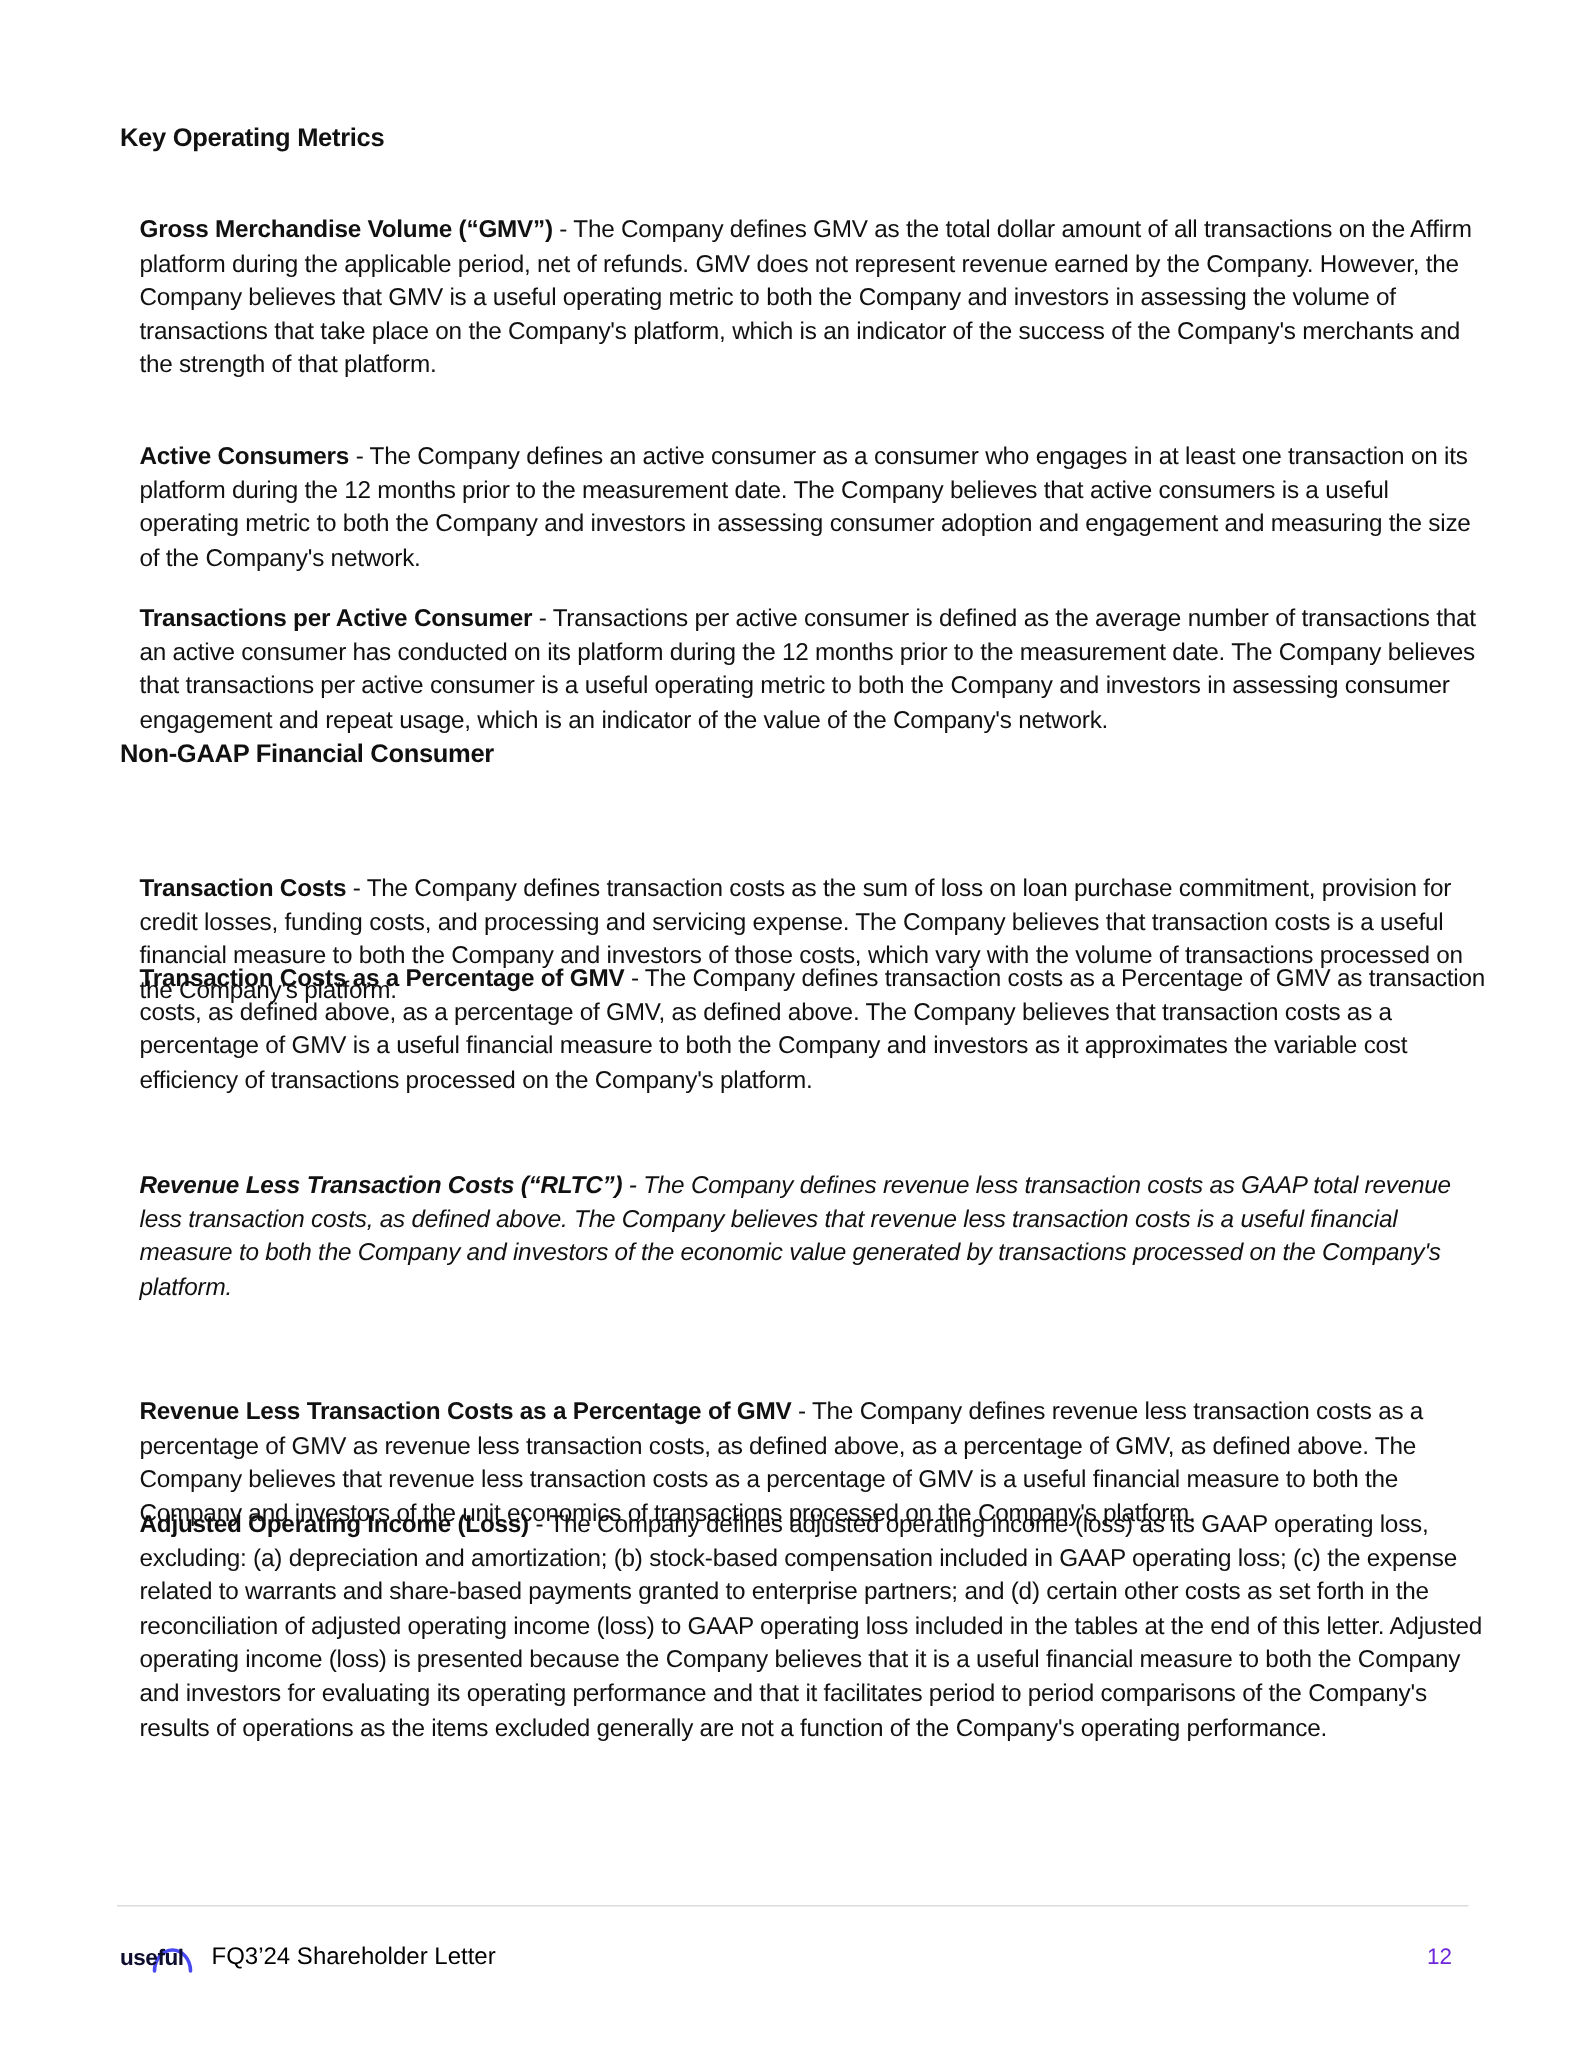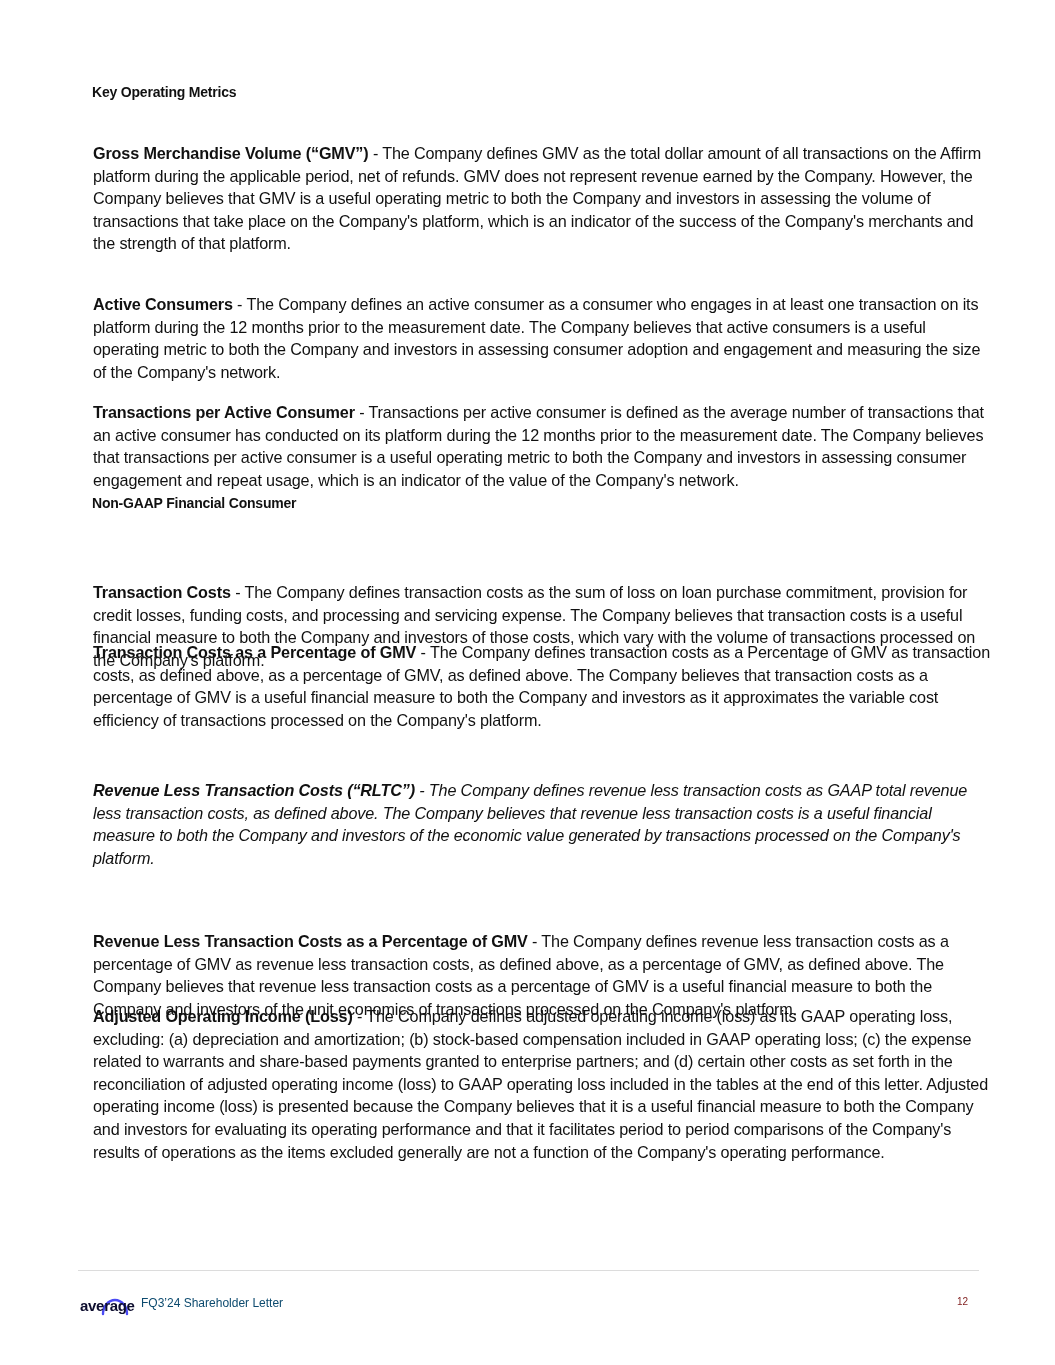--- a/index.html
+++ b/index.html
@@ -16,22 +16,22 @@
       color: #111111;
     }
     .page {
       position: absolute;
       left: 80px;
       top: 0;
       width: 900px;
     }
     .section-heading {
       position: absolute;
-      left: 12px;
-      font-size: 14px;
+      left: 0;
+      font-size: 17px;
       font-weight: bold;
       letter-spacing: -0.2px;
       margin: 0;
       line-height: 24px;
       white-space: nowrap;
     }
     .entry {
       position: absolute;
       left: 0;
       width: 900px;
@@ -77,30 +77,30 @@
     }
     .logo-arc {
       position: absolute;
       left: 20px;
       top: 0;
     }
     .footer-title {
       position: absolute;
       left: 61px;
       top: 4px;
-      font-size: 12px;
-      color: #0c4a6e;
+      font-size: 16px;
+      color: #000000;
       white-space: nowrap;
     }
     .page-number {
       position: absolute;
       right: 0;
       top: 4px;
-      font-size: 10px;
-      color: #7f1d1d;
+      font-size: 15px;
+      color: #6d28d9;
     }
   </style>
 </head>
 <body>
 
 <div class="page">
 
   <h2 class="section-heading" style="top:80px;">Key Operating Metrics</h2>
 
   <p class="entry" style="top:129px;">
@@ -139,17 +139,17 @@
 
 </div>
 
 <div class="footer-rule"></div>
 
 <div class="footer">
   <div class="logo">
     <svg class="logo-arc" width="30" height="24" viewBox="0 0 30 24">
       <path d="M3 22 A12 14 0 0 1 27 22" fill="none" stroke="#4a4af4" stroke-width="2.4" stroke-linecap="round"></path>
     </svg>
-    <span class="logo-text">average</span>
+    <span class="logo-text">useful</span>
   </div>
   <span class="footer-title">FQ3’24 Shareholder Letter</span>
   <span class="page-number">12</span>
 </div>
 
 </body></html>

